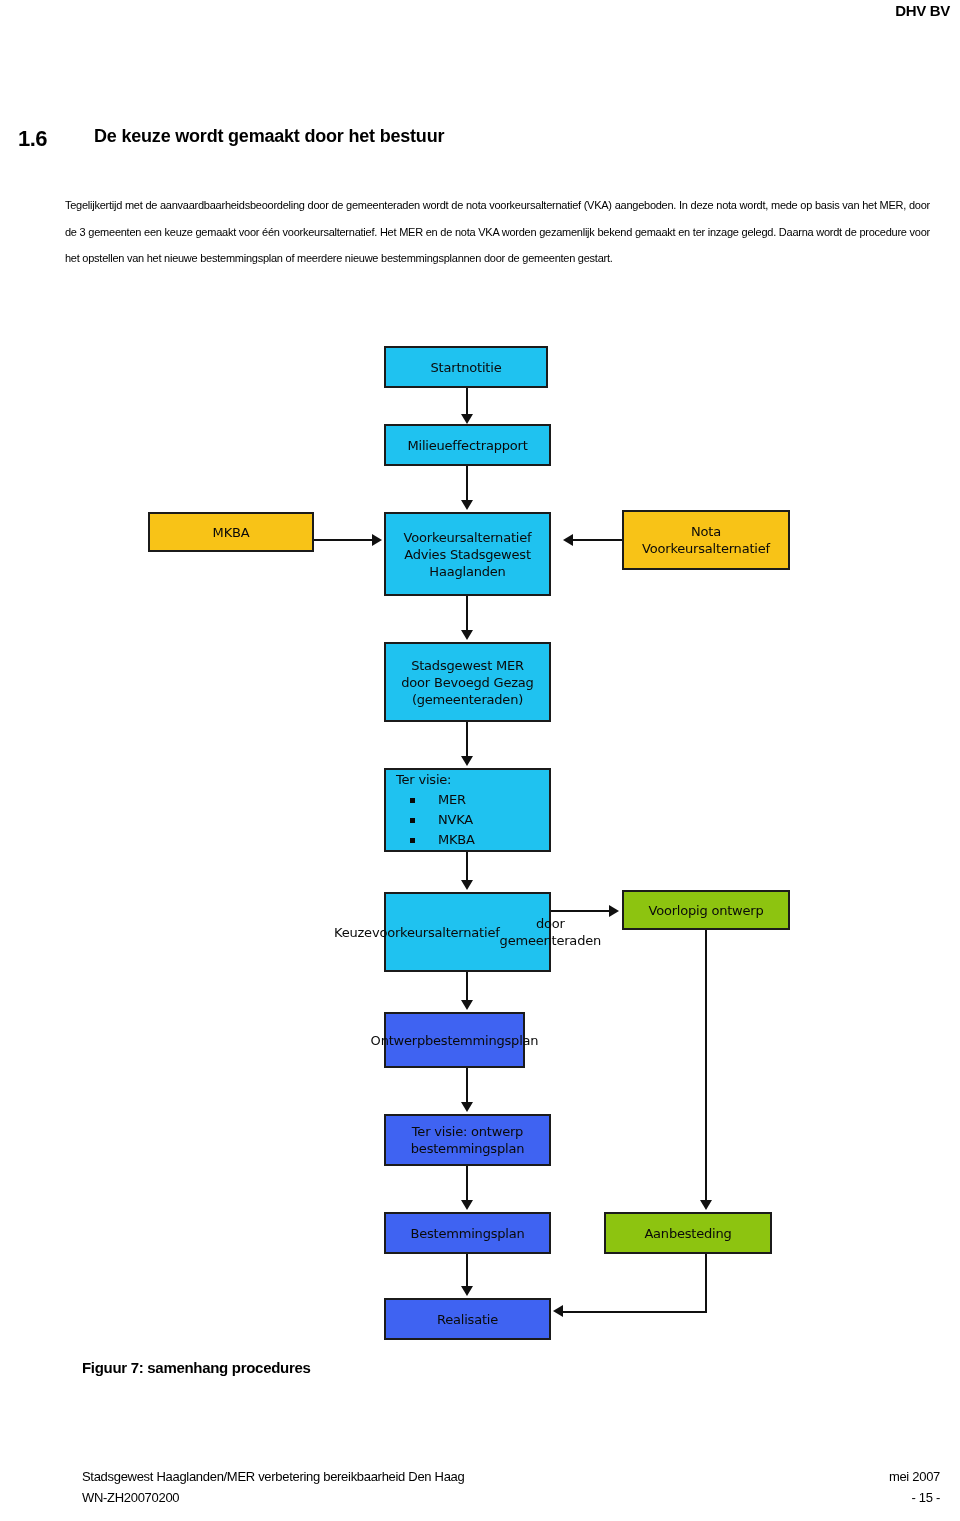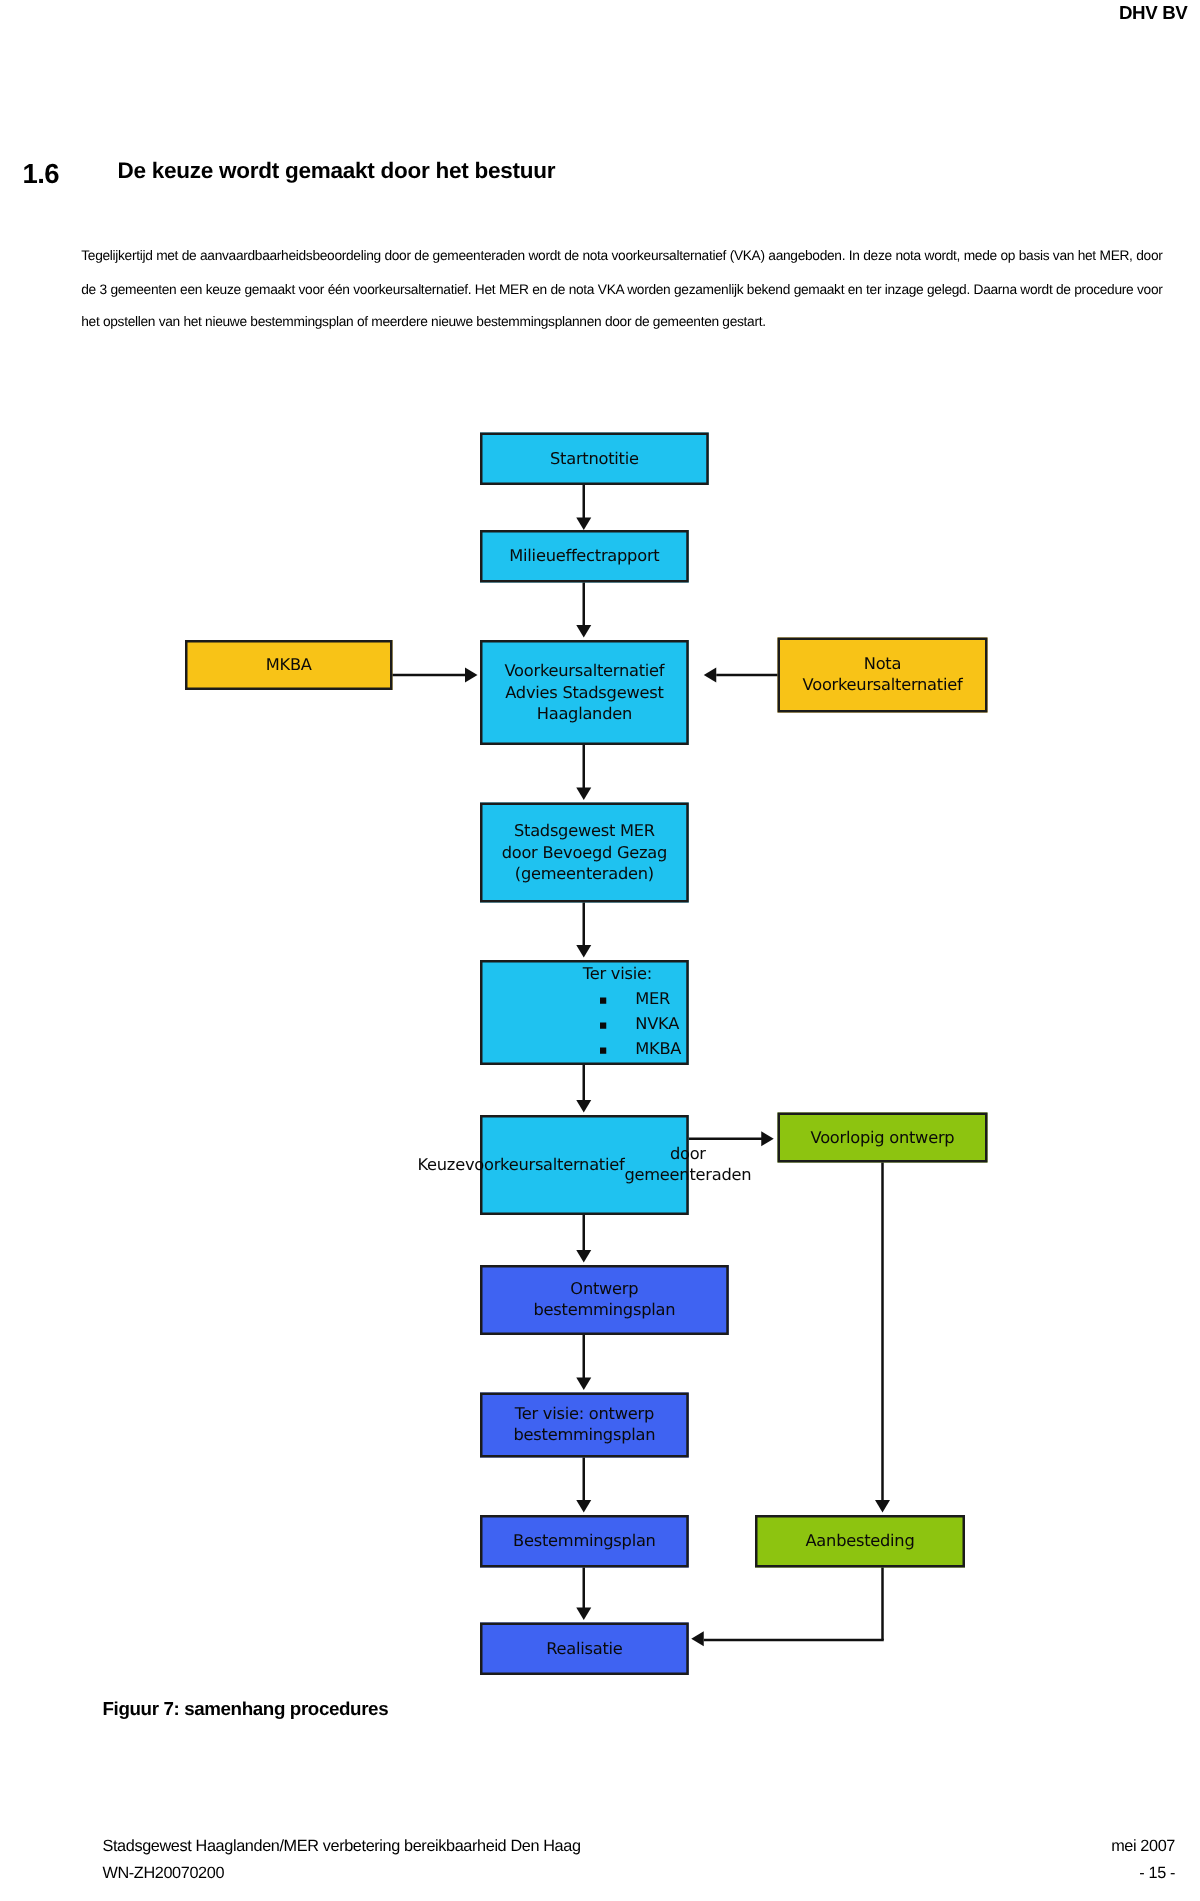--- a/index.html
+++ b/index.html
@@ -191,21 +191,21 @@
 
 <div class="section-heading">
   <span class="section-number">1.6</span>
   <span class="section-title">De keuze wordt gemaakt door het bestuur</span>
 </div>
 
 <p class="body-copy">Tegelijkertijd met de aanvaardbaarheidsbeoordeling door de gemeenteraden wordt de nota voorkeursalternatief (VKA) aangeboden. In deze nota wordt, mede op basis van het MER, door de 3 gemeenten een keuze gemaakt voor één voorkeursalternatief. Het MER en de nota VKA worden gezamenlijk bekend gemaakt en ter inzage gelegd. Daarna wordt de procedure voor het opstellen van het nieuwe bestemmingsplan of meerdere nieuwe bestemmingsplannen door de gemeenten gestart.</p>
 
 <div class="flowchart">
 
-  <div class="fc-box cyan" style="left:384px; top:16px; width:183px; height:42px;">
+  <div class="fc-box cyan" style="left:384px; top:16px; width:164px; height:42px;">
     <span>Startnotitie</span>
   </div>
 
   <div class="conn-v" style="left:466px; top:58px; height:28px;"></div>
   <div class="arrow-down" style="left:461px; top:84px;"></div>
 
   <div class="fc-box cyan" style="left:384px; top:94px; width:167px; height:42px;">
     <span>Milieueffectrapport</span>
   </div>
 
@@ -238,21 +238,21 @@
 
   <div class="fc-box cyan" style="left:384px; top:312px; width:167px; height:80px; flex-direction:column;">
     <span>Stadsgewest MER</span>
     <span>door Bevoegd Gezag</span>
     <span>(gemeenteraden)</span>
   </div>
 
   <div class="conn-v" style="left:466px; top:392px; height:36px;"></div>
   <div class="arrow-down" style="left:461px; top:426px;"></div>
 
-  <div class="fc-box cyan leftalign" style="left:384px; top:438px; width:167px; height:84px;justify-content:flex-end;">
+  <div class="fc-box cyan leftalign" style="left:384px; top:438px; width:167px; height:84px;">
     <div>
       <div class="fc-list-title">Ter visie:</div>
       <ul class="fc-list">
         <li>MER</li>
         <li>NVKA</li>
         <li>MKBA</li>
       </ul>
     </div>
   </div>
 
@@ -271,21 +271,21 @@
   <div class="fc-box green" style="left:622px; top:560px; width:168px; height:40px;">
     <span>Voorlopig ontwerp</span>
   </div>
 
   <div class="conn-v" style="left:705px; top:600px; height:272px;"></div>
   <div class="arrow-down" style="left:700px; top:870px;"></div>
 
   <div class="conn-v" style="left:466px; top:642px; height:32px;"></div>
   <div class="arrow-down" style="left:461px; top:670px;"></div>
 
-  <div class="fc-box blue" style="left:384px; top:682px; width:199px; height:56px; flex-direction:column;text-align:right;">
+  <div class="fc-box blue" style="left:384px; top:682px; width:141px; height:56px; text-align:right;">
     <span>Ontwerp</span>
     <span>bestemmingsplan</span>
   </div>
 
   <div class="conn-v" style="left:466px; top:738px; height:38px;"></div>
   <div class="arrow-down" style="left:461px; top:772px;"></div>
 
   <div class="fc-box blue" style="left:384px; top:784px; width:167px; height:52px; flex-direction:column;">
     <span>Ter visie: ontwerp</span>
     <span>bestemmingsplan</span>

